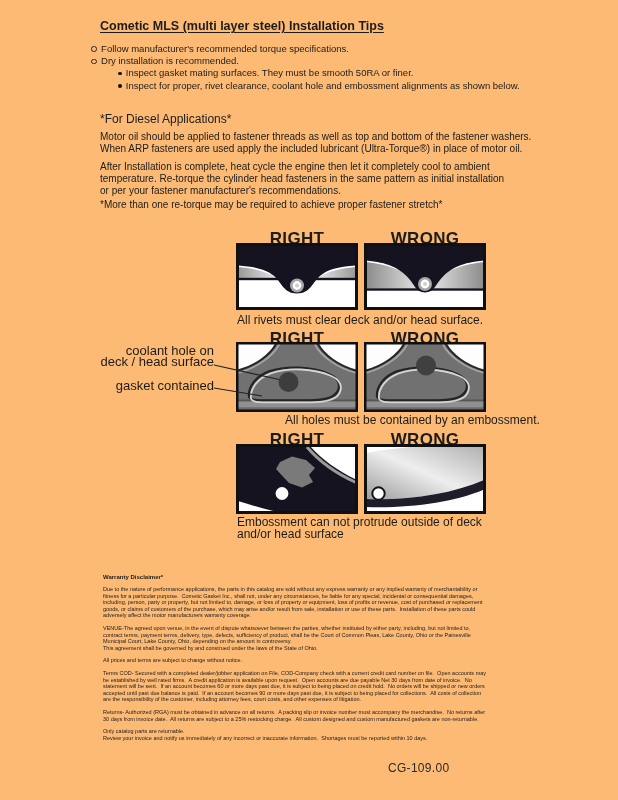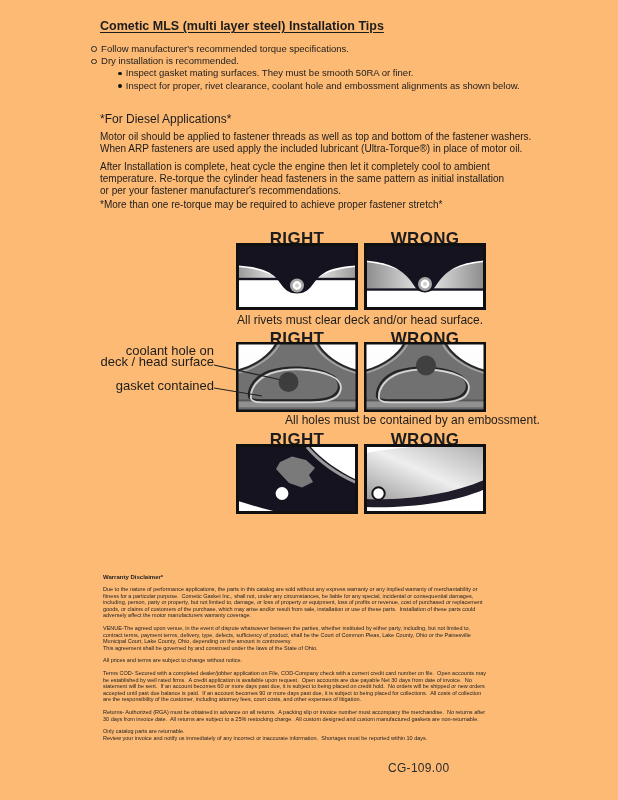--- a/index.html
+++ b/index.html
@@ -205,20 +205,22 @@
         </linearGradient>
       </defs>
       <rect x="0" y="0" width="122" height="70" fill="#ffffff"></rect>
       <path d="M2,9 C25,5 45,2.5 62,2 L120,2 L120,36 C88,50 45,56.5 2,55 Z" fill="url(#p3w)"></path>
       <path d="M2,55 C45,56.5 88,50 120,36 L120,45.5 C90,58.5 45,64.5 2,63 Z" fill="#201c29"></path>
       <circle cx="14.5" cy="49.5" r="6.2" fill="#ffffff" stroke="#141414" stroke-width="2"></circle>
       <rect x="1.5" y="1.5" width="119" height="67" fill="none" stroke="#101010" stroke-width="3"></rect>
     </svg>
   </div>
 
+  <div class="dg-caption" style="top:516px;">Embossment can not protrude outside of deck
+and/or head surface</div>
 
   <div class="disclaimer">
     <p class="disc-h">Warranty Disclaimer*</p>
     <p class="disc-p">Due to the nature of performance applications, the parts in this catalog are sold without any express warranty or any implied warranty of merchantability or
 fitness for a particular purpose.  Cometic Gasket Inc., shall not, under any circumstances, be liable for any special, incidental or consequential damages,
 including, person, party or property, but not limited to, damage, or loss of property or equipment, loss of profits or revenue, cost of purchased or replacement
 goods, or claims of customers of the purchase, which may arise and/or result from sale, installation or use of these parts.  Installation of these parts could
 adversely affect the motor manufacturers warranty coverage.</p>
     <p class="disc-p">VENUE-The agreed upon venue, in the event of dispute whatsoever between the parties, whether instituted by either party, including, but not limited to,
 contract terms, payment terms, delivery, type, defects, sufficiency of product, shall be the Court of Common Pleas, Lake County, Ohio or the Painesville

